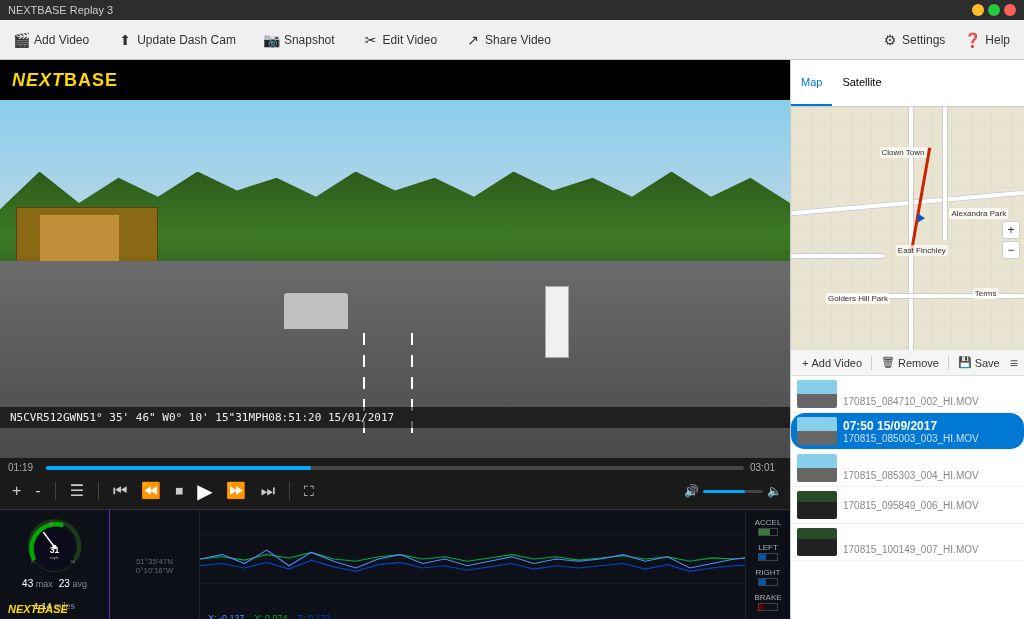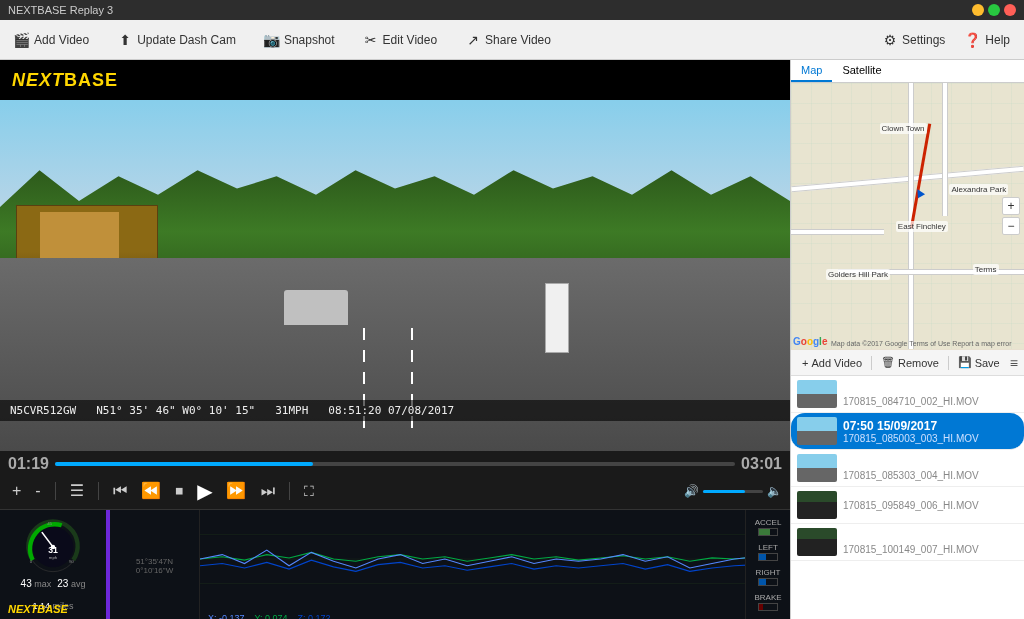--- a/index.html
+++ b/index.html
@@ -144,44 +144,42 @@
     #osd-bar {
       position: absolute;
       bottom: 30px;
       left: 0; right: 0;
       background: rgba(0,0,0,0.6);
       padding: 4px 10px;
       font-size: 10px;
       color: #fff;
       display: flex;
       align-items: center;
-      gap: 20px;
     }
     .osd-text {
       font-family: monospace;
       font-size: 11px;
       color: #eee;
     }
 
     
     #controls-bar {
       background: #1a1a1a;
       padding: 4px 8px;
     }
     #progress-bar-container {
       display: flex;
       align-items: center;
       gap: 6px;
       margin-bottom: 4px;
     }
     .time-label {
-      font-size: 16px;
+      font-size: 10px;
       color: #aaa;
       min-width: 32px;
-      font-weight: bold;
     }
     #progress-track {
       flex: 1;
       height: 4px;
       background: #444;
       border-radius: 2px;
       position: relative;
       cursor: pointer;
     }
     #progress-fill {
@@ -240,21 +238,21 @@
 
     
     #speedometer {
       width: 110px;
       background: #0d1117;
       display: flex;
       flex-direction: column;
       align-items: center;
       justify-content: center;
       padding: 8px;
-      border-right: 4px solid #6d28d9;
+      border-right: 1px solid #6d28d9;
     }
     .gauge-svg { width: 100%; height: 100%; }
 
     
     #compass {
       width: 90px;
       background: #0d1117;
       display: flex;
       flex-direction: column;
       align-items: center;
@@ -327,21 +325,21 @@
       background: #e8e0d0;
       position: relative;
       overflow: hidden;
     }
     #map-tabs {
       display: flex;
       background: #fff;
       border-bottom: 1px solid #ccc;
     }
     .map-tab {
-      padding: 4px 10px;
+      padding: 16px 10px;
       font-size: 11px;
       cursor: pointer;
       border: none;
       background: none;
       border-bottom: 2px solid transparent;
     }
     .map-tab.active {
       border-bottom-color: #0078d4;
       color: #0078d4;
     }
@@ -579,21 +577,21 @@
         <div style="position:absolute;bottom:5%;left:52%;width:2px;height:30%;background:repeating-linear-gradient(180deg,#fff 0,#fff 12px,transparent 12px,transparent 22px);"></div>
 
         <div style="position:absolute;bottom:36%;left:36%;width:8%;height:10%;background:#c0c0c0;border-radius:3px 3px 0 0;"></div>
 
         <div style="position:absolute;bottom:28%;right:28%;width:3%;height:20%;background:#f0f0f0;border:1px solid #aaa;"></div>
 
         <div id="osd-bar">
           <span class="osd-text">N5CVR512GW</span>
           <span class="osd-text">N51° 35' 46"  W0° 10' 15"</span>
           <span class="osd-text">31MPH</span>
-          <span class="osd-text">08:51:20  07/08/2017</span>
+          <span class="osd-text">08:51:20  15/01/2017</span>
         </div>
       </div>
     </div>
 
     <div id="controls-bar">
       <div id="progress-bar-container">
         <span class="time-label">01:19</span>
         <div id="progress-track">
           <div id="progress-fill"></div>
         </div>

